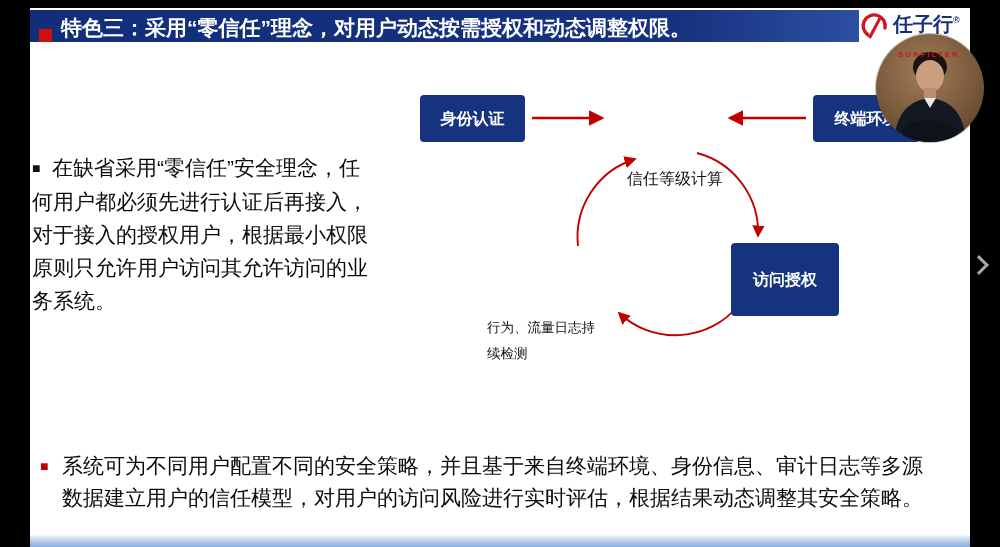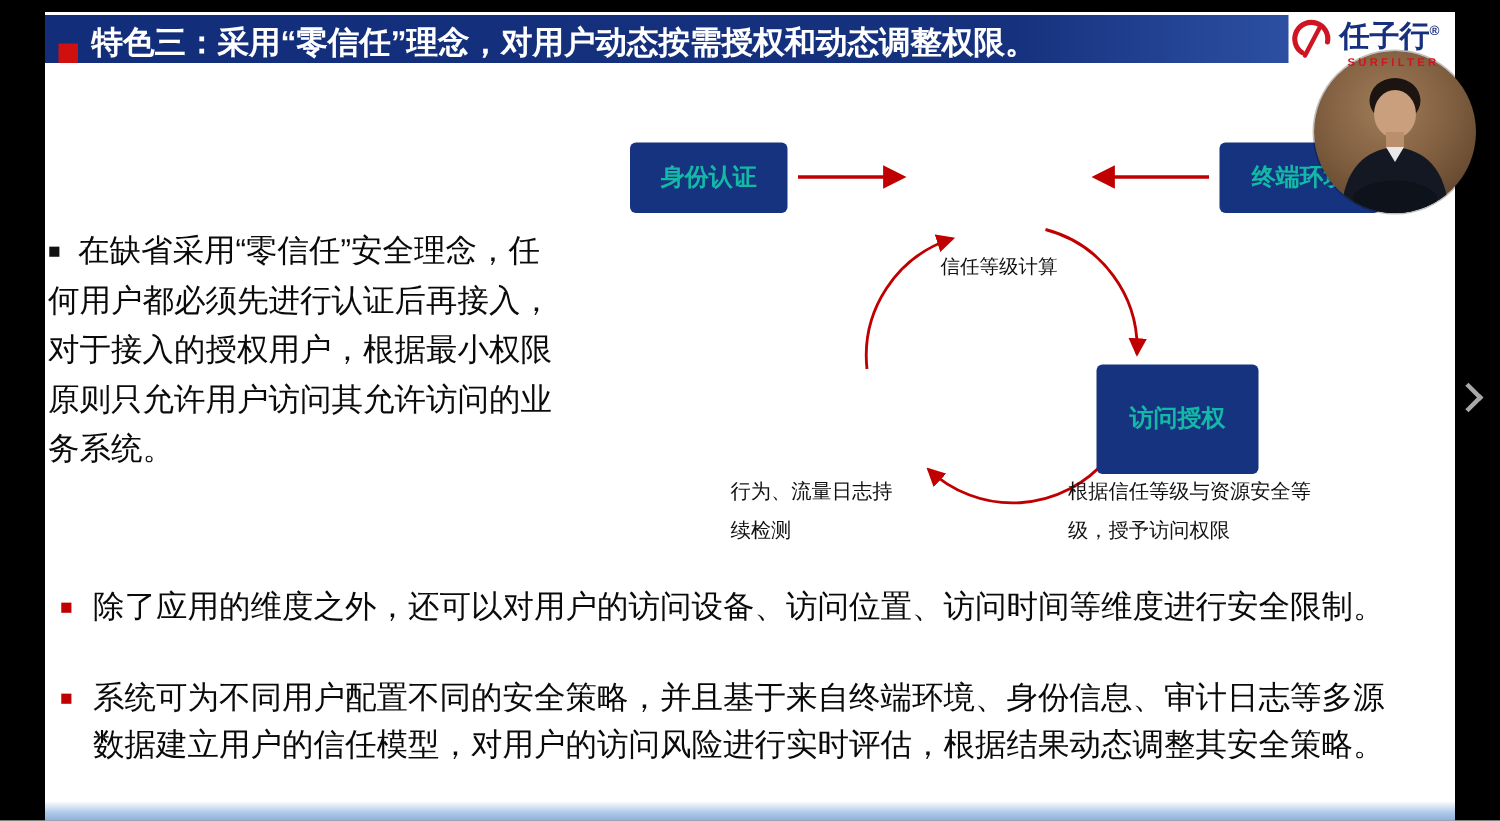--- a/index.html
+++ b/index.html
@@ -21,37 +21,37 @@
     display:flex; align-items:flex-end; padding-left:9px; }
   .tsq { width:13px; height:13px; background:#d00f0f; margin-right:9px; flex:none; }
   .ttext { color:#fff; font-weight:bold; font-size:21px; white-space:nowrap; }
 
   
   .logo { position:absolute; left:860px; top:9px; height:38px; display:flex; align-items:flex-start; z-index:30; }
   .logo .mark { display:inline-block; margin-top:2px; }
   .ltext { display:flex; flex-direction:column; margin-left:3px;text-align:right; }
   .lrow { font-size:20px; font-weight:bold; color:#17307e; line-height:22px; white-space:nowrap; }
   .lrow sup { font-size:9px; color:#17307e; }
-  .lsub { font-size:7.5px; color:#cf1422; letter-spacing:2.2px; font-weight:bold; margin-top:1px; }
+  .lsub { font-size:7.5px; color:#cf1422; letter-spacing:2.2px; font-weight:bold; margin-top:15px; }
 
   
-  .node { position:absolute; background:#16337f; color:#14b8a6; font-weight:bold; font-size:16px;
+  .node { position:absolute; background:#16337f; color:#ffffff; font-weight:bold; font-size:16px;
     display:flex; align-items:center; justify-content:center; text-align:center;
     border-radius:4px; line-height:1.45; padding:0 10px; z-index:5; }
   .n-identity { left:420px; top:95px;  width:105px; height:47px; }
   .n-trust    { left:613px; top:95px;  width:107px; height:47px; }
   .n-terminal { left:813px; top:95px;  width:107px; height:47px; }
   .n-behavior { left:494px; top:243px; width:108px; height:59px; }
   .n-access   { left:731px; top:243px; width:108px; height:73px; }
 
   
   .cap { position:absolute; color:#111; z-index:4; }
   .cap-identity { left:417px; top:152px; width:150px; font-size:13px; white-space:nowrap; }
   .cap-terminal { left:789px; top:152px; width:160px; font-size:12.5px; white-space:nowrap; }
-  .cap-cycle    { left:627px; top:169px; font-size:13px; white-space:nowrap; }
+  .cap-cycle    { left:627px; top:169px; font-size:16px; white-space:nowrap; }
   .cap-behavior { left:487px; top:315px; width:116px; font-size:13.5px; line-height:26px; }
   .cap-access   { left:712px; top:315px; width:172px; font-size:13.5px; line-height:26px; }
 
   .arrows { position:absolute; left:0; top:0; width:1000px; height:547px; z-index:3; pointer-events:none; }
 
   
   .para { position:absolute; color:#0a0a0a; z-index:4; }
   .bm { display:inline-block; width:20px; font-size:14px; vertical-align:2px; }
   .bm.black { color:#111; }
   .bm.red { color:#c00000; }
@@ -109,25 +109,23 @@
     <path d="M738,306 A82,82 0 0 1 619,313" stroke="#c00000" stroke-width="1.9" fill="none" marker-end="url(#ah)"></path>
     <path d="M578,246 A82,82 0 0 1 635,159" stroke="#c00000" stroke-width="1.9" fill="none" marker-end="url(#ah)"></path>
   </svg>
 
   <div class="node n-identity">身份认证</div>
   <div class="node n-terminal">终端环境</div>
   <div class="node n-access">访问授权</div>
 
   <div class="cap cap-cycle">信任等级计算</div>
   <div class="cap cap-behavior">行为、流量日志持续检测</div>
-  <div class="cap cap-access">根据信任等级与资源安全等级，授予访问权限</div>
 
   <div class="para para-left"><span class="bm black">■</span><span>在缺省采用“零信任”安全理念，任何用户都必须先进行认证后再接入，对于接入的授权用户，根据最小权限原则只允许用户访问其允许访问的业务系统。</span></div>
 
-  <div class="para para-b1"><span class="bm red">■</span><span>除了应用的维度之外，还可以对用户的访问设备、访问位置、访问时间等维度进行安全限制。</span></div>
 
   <div class="para para-b2"><span class="bm red">■</span><span>系统可为不同用户配置不同的安全策略，并且基于来自终端环境、身份信息、审计日志等多源数据建立用户的信任模型，对用户的访问风险进行实时评估，根据结果动态调整其安全策略。</span></div>
 
   <div class="webcam">
     <svg width="108" height="108" viewBox="0 0 108 108">
       <defs>
         <radialGradient id="wbg" cx="45%" cy="35%" r="80%">
           <stop offset="0%" stop-color="#a07c58"></stop>
           <stop offset="55%" stop-color="#7d5c3e"></stop>
           <stop offset="100%" stop-color="#543c26"></stop>

